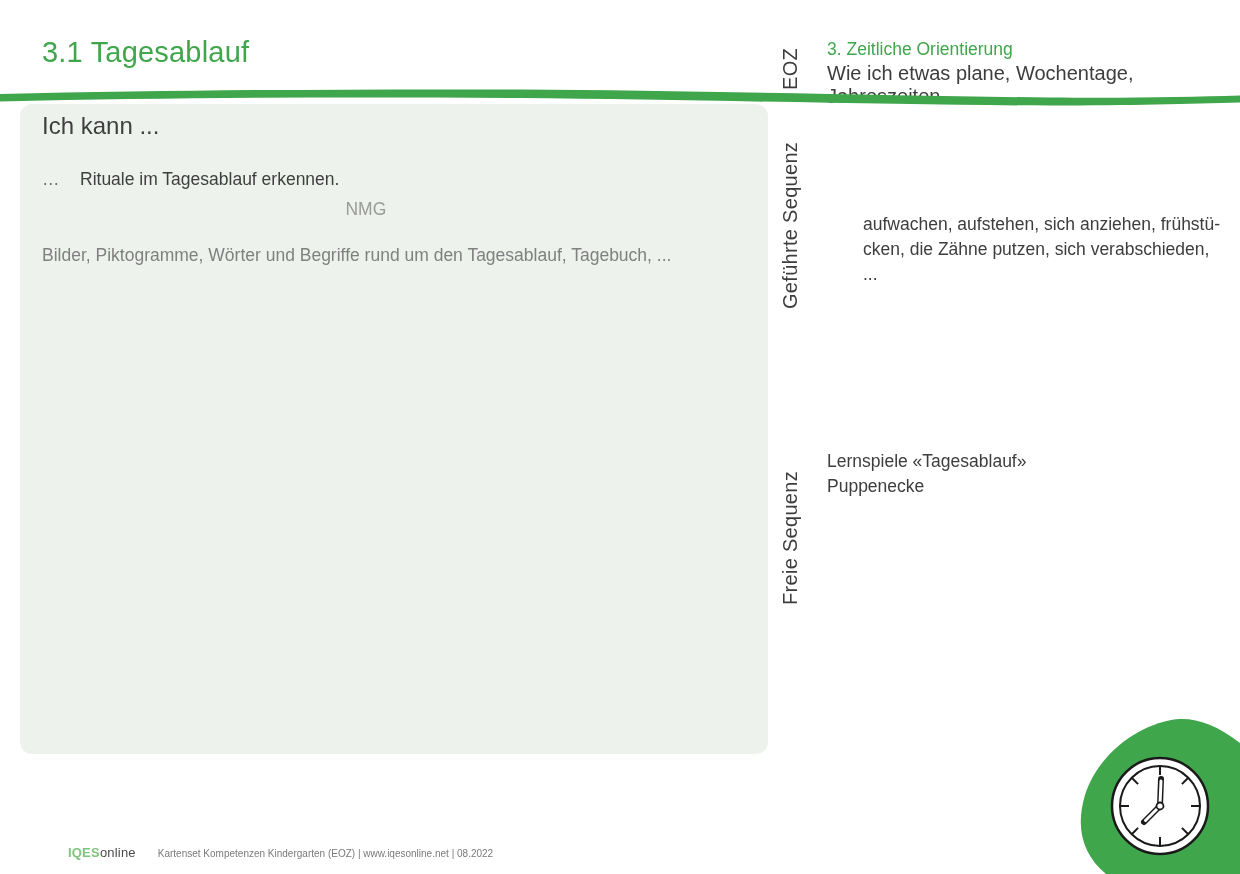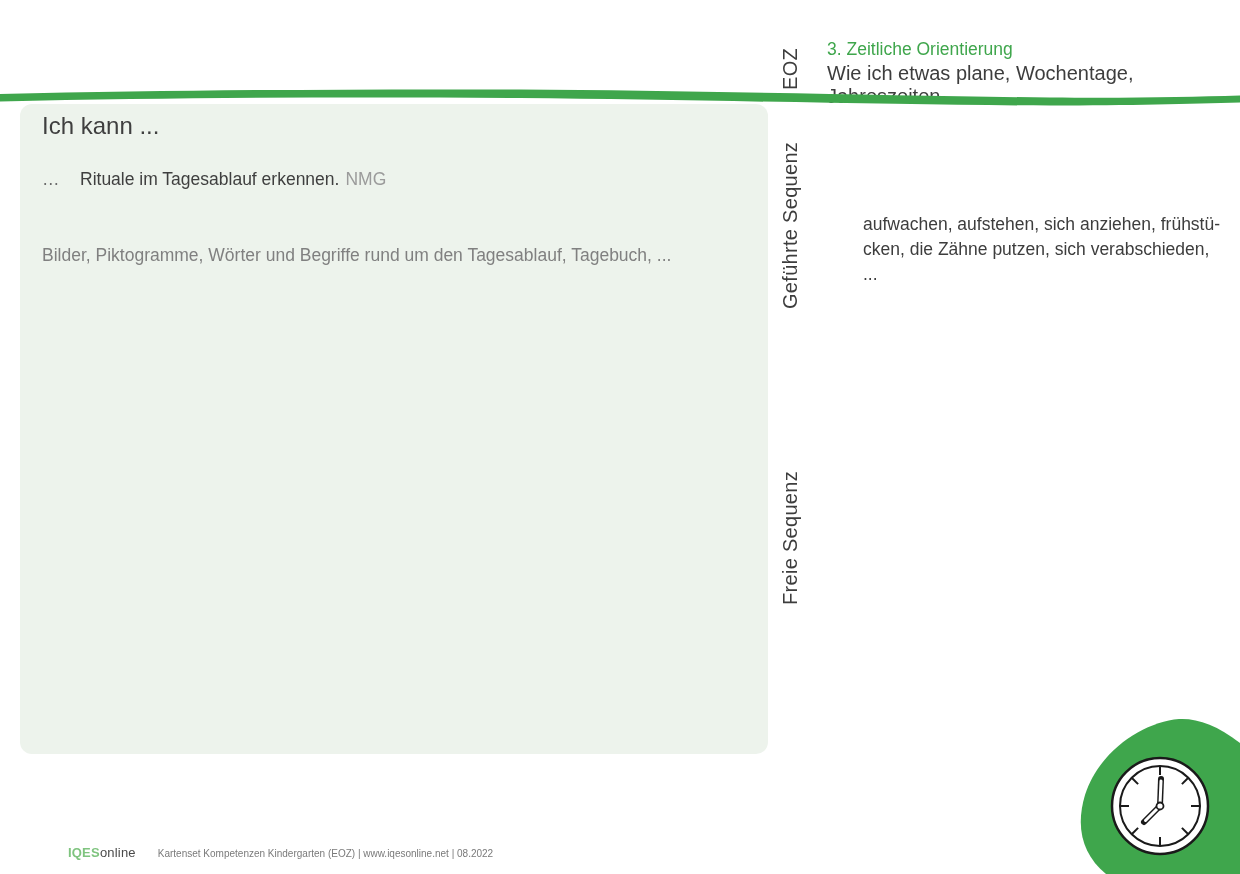--- a/index.html
+++ b/index.html
@@ -61,21 +61,21 @@
     font-size: 24px;
     color: #3f3f3f;
   }
   .competence-item {
     left: 42px; top: 169px;
     font-size: 17.5px;
     display: flex;
   }
   .competence-ellipsis { color: #6a6a6a; width: 38px; }
   .competence-text { color: #3f3f3f; margin-right: 6px; }
-  .competence-tag { color: #9b9b9b; }
+  .competence-tag { color: #9b9b9b; margin-top: 30px; }
   .materials-text {
     left: 42px; top: 245px;
     width: 700px;
     font-size: 17.5px;
     color: #808080;
   }
 
   .rcol-text {
     left: 827px;
     width: 402px;
@@ -100,20 +100,21 @@
   .iqes-dark { color: #4a4a4a; font-weight: 400; }
   .footer-text { color: #7a7a7a; font-size: 10px; }
 
   .clock-svg { left: 1075px; top: 715px; width: 165px; height: 159px; }
 </style>
 </head>
 <body>
 
 <div class="page">
 
+  <div class="abs page-title">3.1 Tagesablauf</div>
 
   <div class="abs vlabel vlabel-eoz">EOZ</div>
   <div class="abs cat-title">3. Zeitliche Orientierung</div>
   <div class="abs cat-sub">Wie ich etwas plane, Wochentage, Jahreszeiten</div>
 
   <svg class="abs wave-svg" viewBox="0 0 1240 24" preserveAspectRatio="none" aria-hidden="true">
     <path fill="#3fa64c" d="M0,7 C180,3 340,2 520,2.5 C700,3.5 900,9 1050,10.5 C1130,11.3 1190,10 1240,8.5 L1240,15.5 C1190,17 1130,18.5 1050,18.5 C900,18.3 700,12.5 520,11 C340,9.8 180,10.5 0,14.5 Z"></path>
   </svg>
 
   <div class="abs green-box"></div>
@@ -127,20 +128,22 @@
   </div>
 
   <div class="abs materials-text">Bilder, Piktogramme, Wörter und Begriffe rund um den Tagesablauf, Tagebuch, ...</div>
 
   <div class="abs vlabel vlabel-gef">Geführte Sequenz</div>
   <div class="abs rcol-text vocabulary">aufwachen, aufstehen, sich anziehen, frühstü-
 cken, die Zähne putzen, sich verabschieden,
 ...</div>
 
   <div class="abs vlabel vlabel-frei">Freie Sequenz</div>
+  <div class="abs rcol-text freie-games">Lernspiele «Tagesablauf»
+Puppenecke</div>
 
   <div class="abs footer">
     <span class="iqes-logo"><span class="iqes-green">IQES</span><span class="iqes-dark">online</span></span>
     <span class="footer-text">Kartenset Kompetenzen Kindergarten (EOZ) | www.iqesonline.net | 08.2022</span>
   </div>
 
   <svg class="abs clock-svg" viewBox="0 0 165 159" aria-hidden="true">
     <path fill="#3fa64c" d="M165,28 C142,10 122,3 104,4 C68,7 24,36 10,80 C0,113 8,140 31,159 L165,159 Z"></path>
     <circle cx="85" cy="91" r="48" fill="#ffffff" stroke="#1a1a1a" stroke-width="2.5"></circle>
     <circle cx="85" cy="91" r="40" fill="#ffffff" stroke="#1a1a1a" stroke-width="2"></circle>

